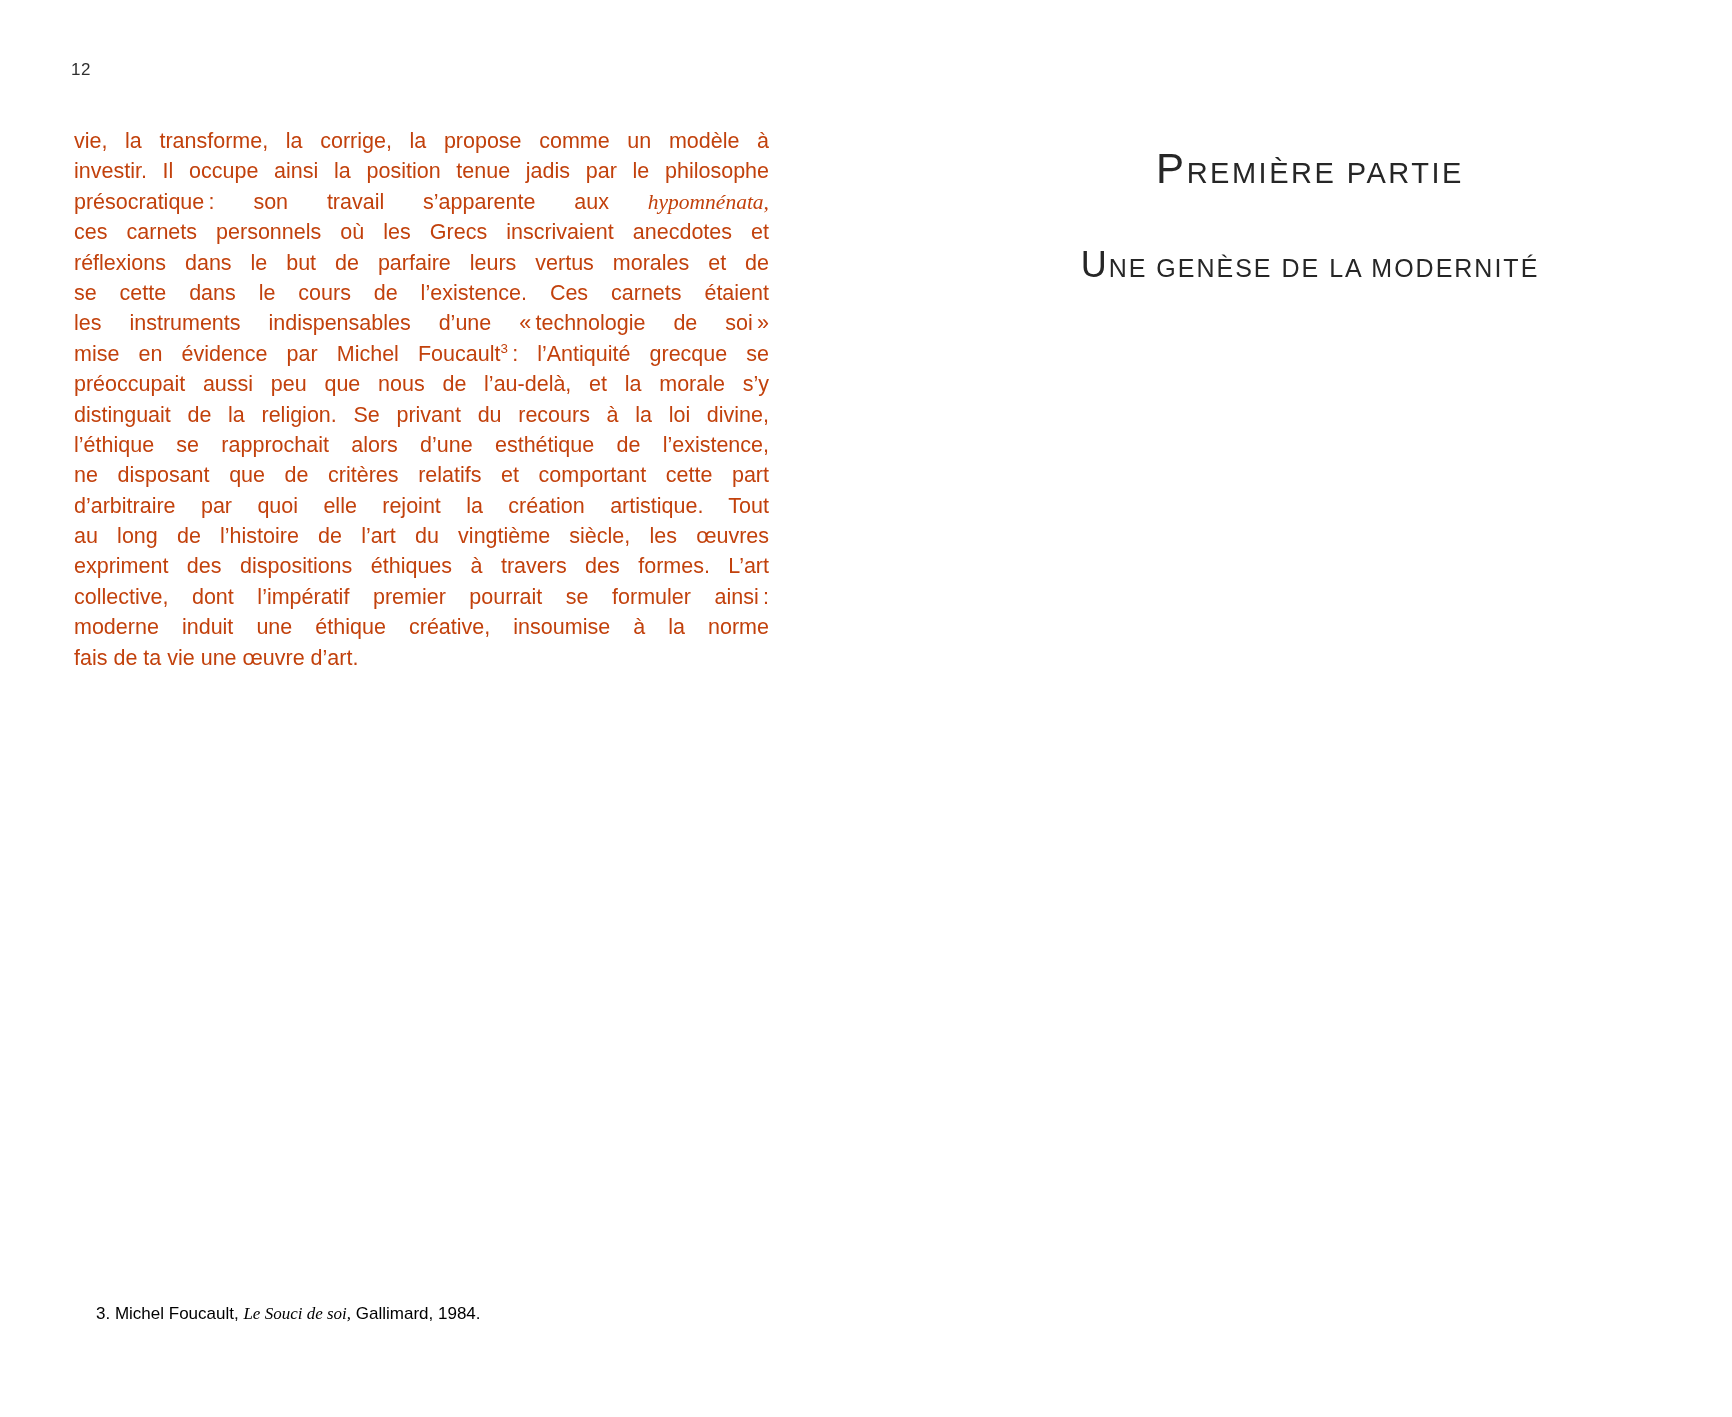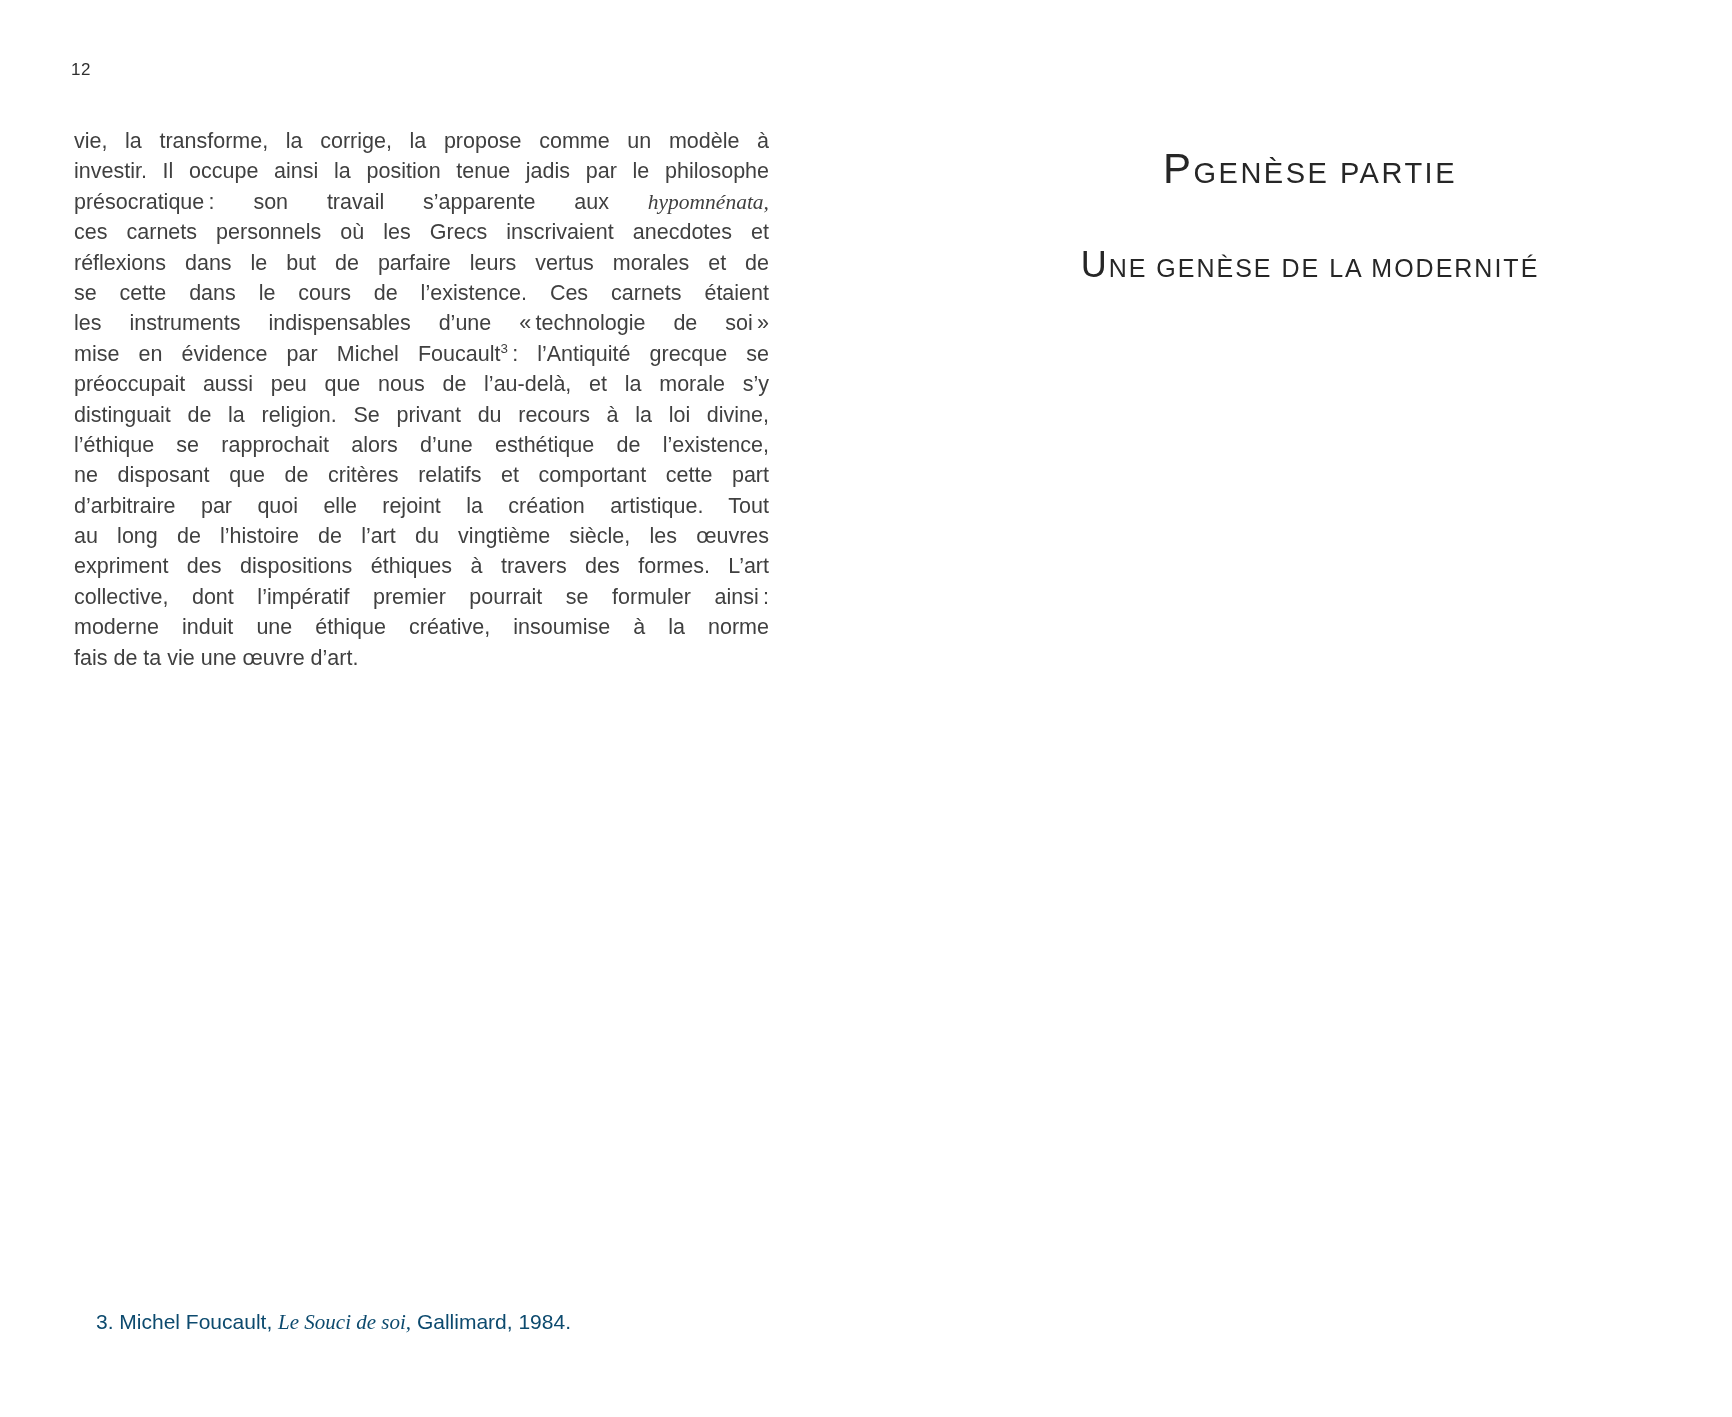--- a/index.html
+++ b/index.html
@@ -24,21 +24,21 @@
     letter-spacing: 0.5px;
     color: #2f2f2f;
   }
   .body-text {
     position: absolute;
     left: 74px;
     top: 126px;
     width: 695px;
     font-size: 21.5px;
     line-height: 30.4px;
-    color: #404040;
+    color: #c2410c;
   }
   .body-line {
     text-align: justify;
     text-align-last: justify;
     height: 30.4px;
   }
   .body-line.align-left {
     text-align-last: left;
   }
   .seg-italic { font-style: italic; font-family: Liberation Serif, serif; }
@@ -82,24 +82,23 @@
     white-space: nowrap;
   }
   .part-subtitle .initial {
     font-size: 36px;
     letter-spacing: 2px;
   }
   .footnote {
     position: absolute;
     left: 96px;
     top: 1302px;
-    font-size: 21px;
+    font-size: 17px;
     line-height: 24px;
-    color: #0c4a6e;
-    margin-top: 8px;
+    color: #000000;
   }
 </style>
 </head>
 <body>
 
 <div id="spread">
 
   <div class="page-number">12</div>
 
   <div class="body-text">
@@ -118,21 +117,21 @@
       <div class="body-line"><span>d’arbitraire par quoi elle rejoint la création artistique. Tout</span></div>
       <div class="body-line"><span>au long de l’histoire de l’art du vingtième siècle, les œuvres</span></div>
       <div class="body-line"><span>expriment des dispositions éthiques à travers des formes. L’art</span></div>
       <div class="body-line"><span>collective, dont l’impératif premier pourrait se formuler ainsi :</span></div>
       <div class="body-line"><span>moderne induit une éthique créative, insoumise à la norme</span></div>
       <div class="body-line align-left"><span>fais de ta vie une œuvre d’art.</span></div>
     </div>
 
   <div class="part-heading-block">
     <div class="part-title">
-      <span class="initial">P</span><span>GENÈSE PARTIE</span>
+      <span class="initial">P</span><span>REMIÈRE PARTIE</span>
     </div>
     <div class="part-subtitle">
       <span class="initial">U</span><span>NE GENÈSE DE LA MODERNITÉ</span>
     </div>
   </div>
 
   <div class="footnote"><span>3. Michel Foucault, </span><span class="seg-italic">Le Souci de soi,</span><span> Gallimard, 1984.</span></div>
 
 </div>
 

